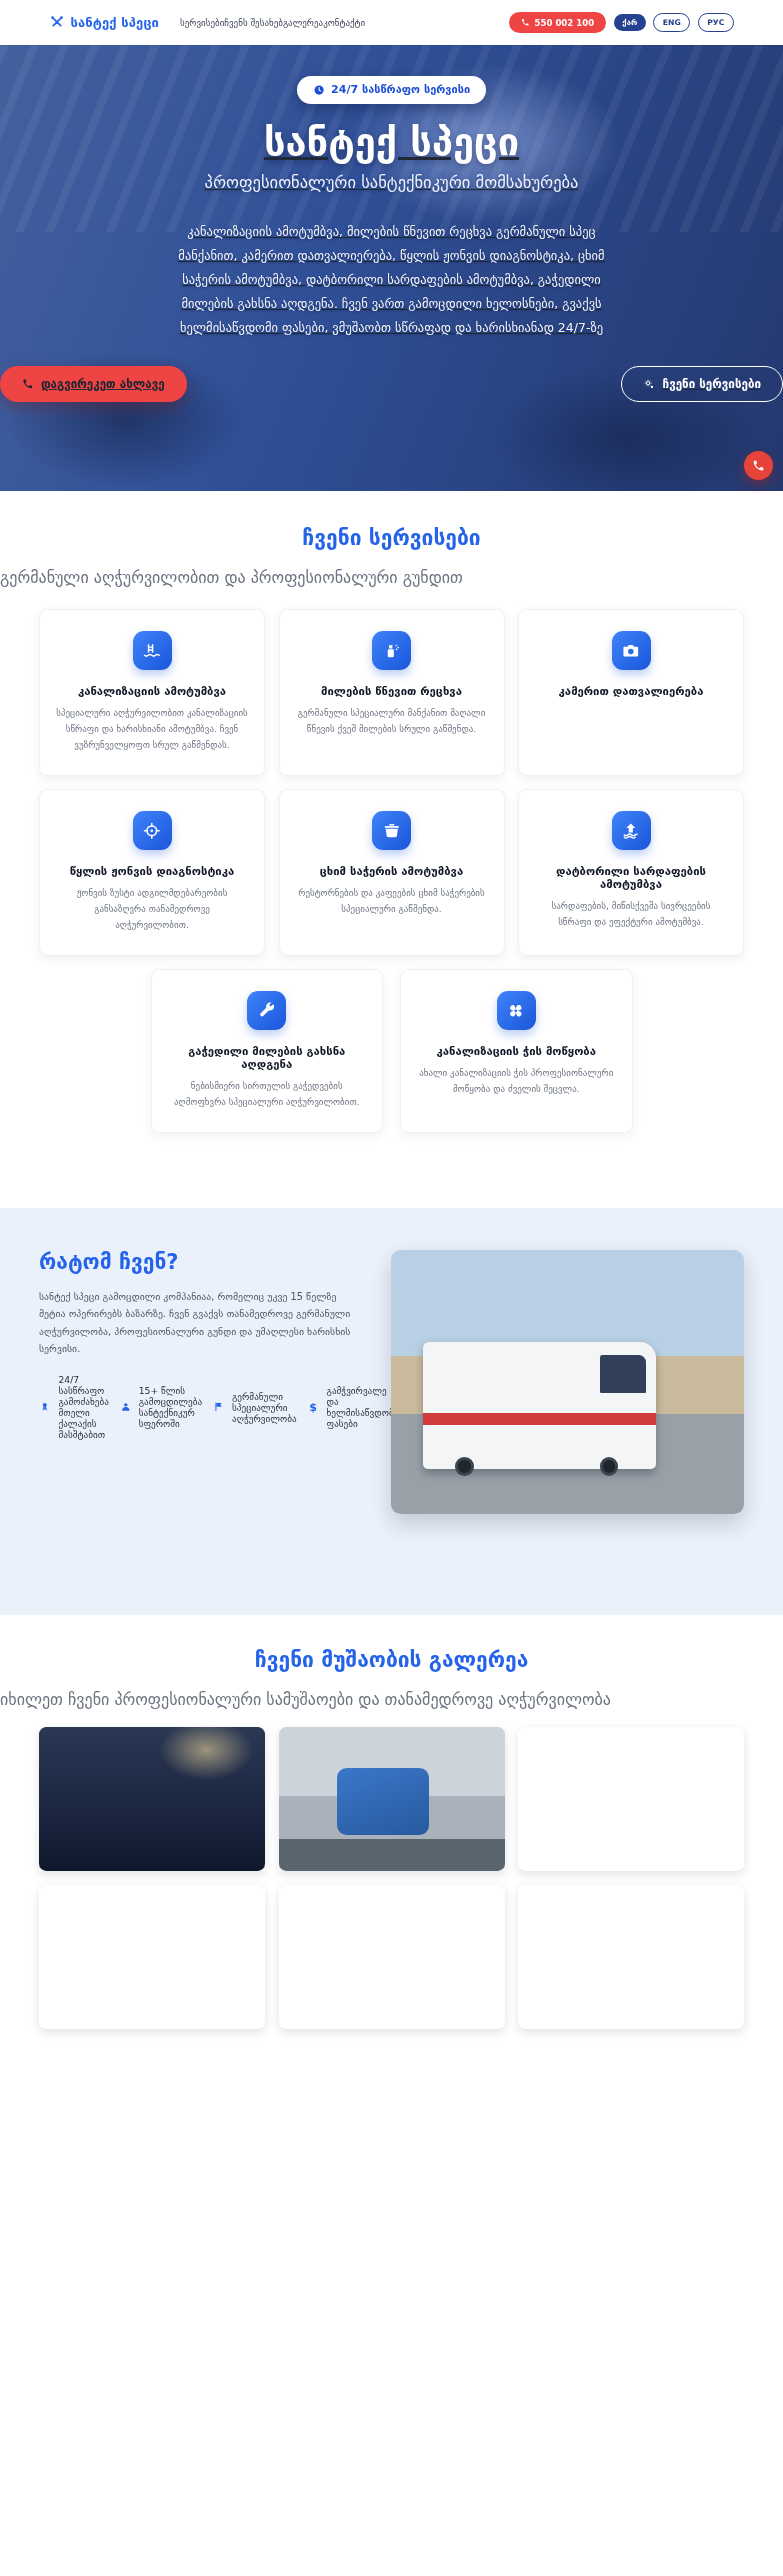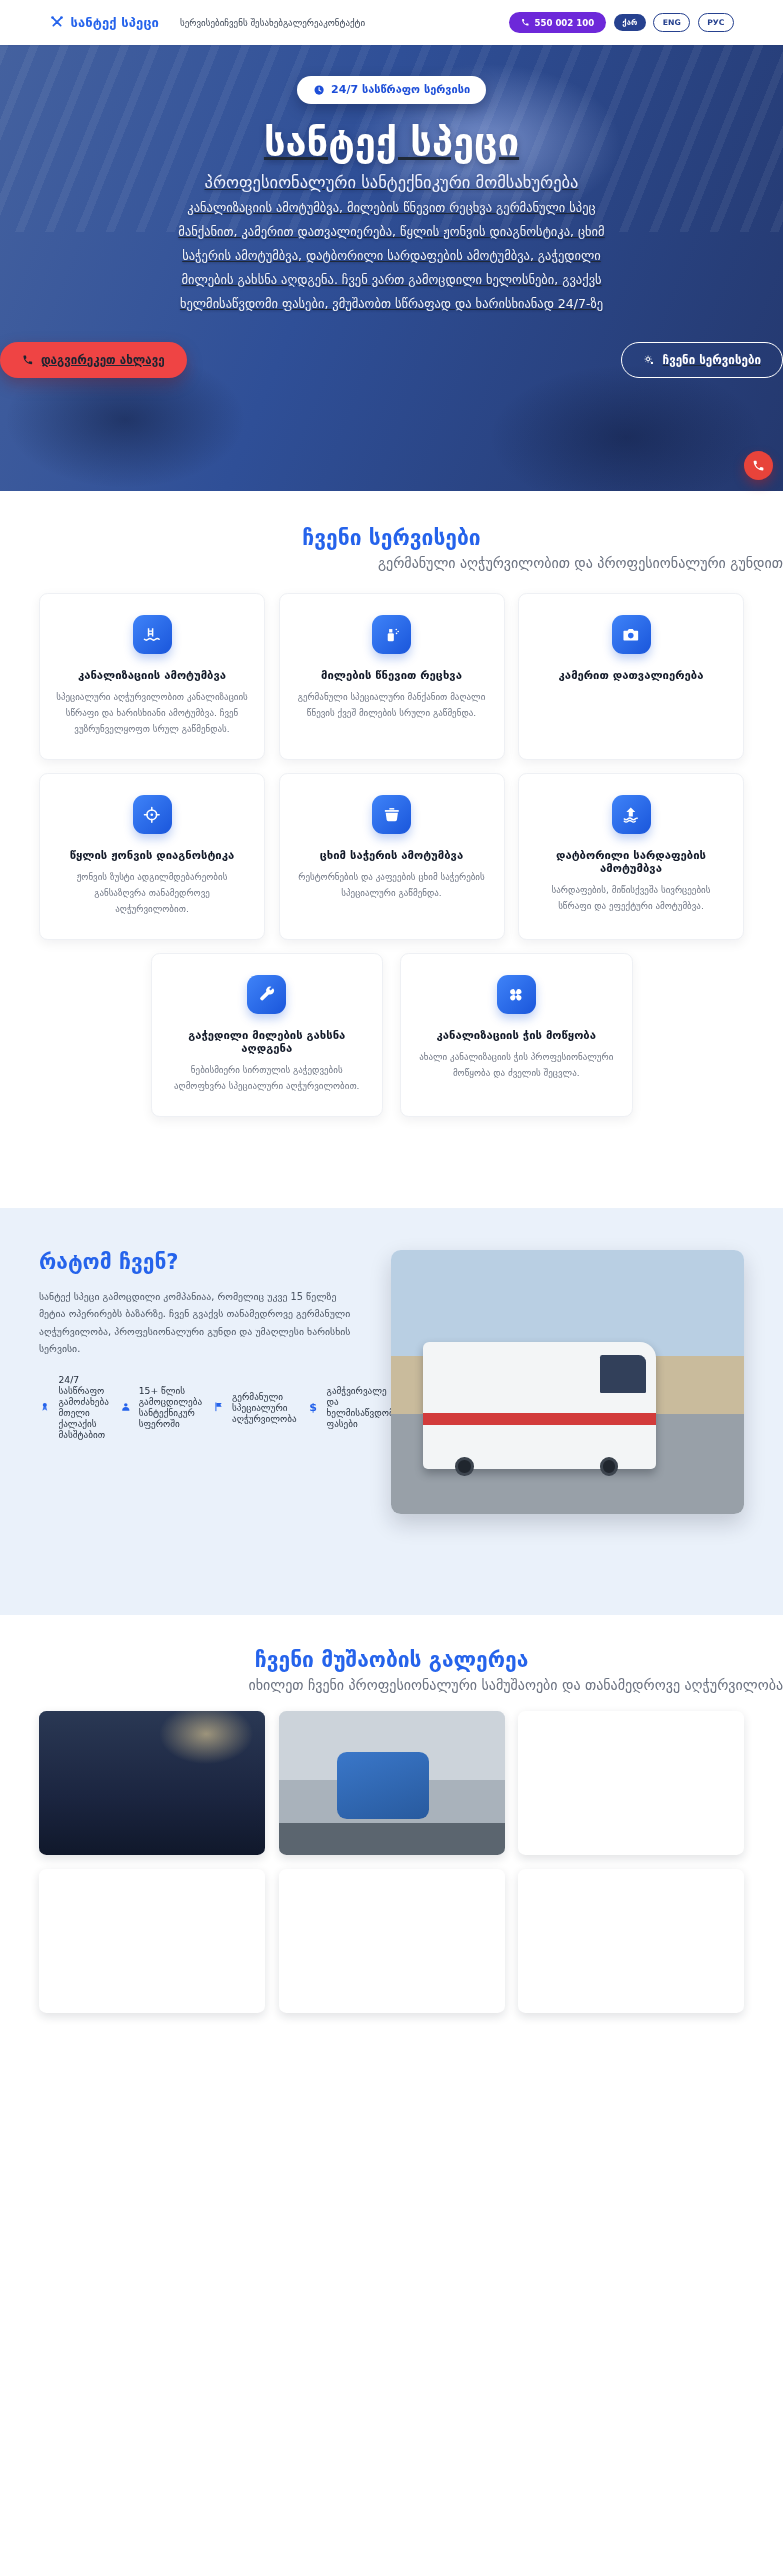--- a/index.html
+++ b/index.html
@@ -9,53 +9,53 @@
 
   
   .hdr{height:45px;background:#fff;box-shadow:0 0.6px 1.2px rgba(16,24,40,.06);display:flex;align-items:center;position:relative;z-index:5}
   .hdr-in{width:685px;margin:0 auto;display:flex;align-items:center;gap:21px}
   .logo{display:flex;align-items:center;gap:5.5px;cursor:pointer}
   .logo svg{width:16px;height:16px}
   .logo-t{font-size:13px;font-weight:bold;color:#2563eb;letter-spacing:0.1px}
   .nav{display:flex;font-size:9px;color:#374151}
   .nav span{cursor:pointer}
   .hdr-right{margin-left:auto;display:flex;align-items:center;gap:7.3px}
-  .btn-phone{display:flex;align-items:center;gap:4.9px;background:#6d28d9;color:#fff;font-weight:bold;font-size:8.6px;padding:5.5px 12.2px;border-radius:611px;cursor:pointer}
+  .btn-phone{display:flex;align-items:center;gap:4.9px;background:#ef4444;color:#fff;font-weight:bold;font-size:8.6px;padding:5.5px 12.2px;border-radius:611px;cursor:pointer}
   .btn-phone svg{width:8.6px;height:8.6px}
   .lang{font-size:7.7px;font-weight:bold;padding:4.3px 8.6px;border-radius:611px;cursor:pointer}
   .lang.act{background:#26418f;color:#fff}
   .lang.ghost{background:#fff;color:#26418f;border:0.9px solid #26418f}
 
   
   .hero{position:relative;height:446px;overflow:hidden;text-align:center;
     background:
       radial-gradient(208px 122px at 62% 22%, rgba(186,205,255,.50), transparent 65%),
       radial-gradient(171px 98px at 16% 84%, rgba(8,16,44,.45), transparent 70%),
       radial-gradient(196px 104px at 80% 88%, rgba(8,16,44,.38), transparent 70%),
       linear-gradient(112deg,#44619f 0%,#2f4f97 42%,#24386e 100%); text-decoration: underline;}
   .hero::before{content:"";position:absolute;left:0;top:0;right:0;height:42%;
     background:repeating-linear-gradient(112deg, rgba(255,255,255,.10) 0 8px, rgba(255,255,255,0) 8px 28px);opacity:.55}
   .hero-in{position:relative;z-index:2;padding-top:31px}
   .badge{display:inline-flex;align-items:center;gap:6.1px;background:#fff;border-radius:611px;padding:7.3px 16px;color:#1d4ed8;font-weight:bold;font-size:11px;box-shadow:0 4.9px 13.5px rgba(10,20,60,.35)}
   .badge svg{width:12.2px;height:12.2px;color:#1d4ed8}
   .hero-title{margin-top:16px;font-size:38px;font-weight:bold;color:#fff;text-shadow:0 1.8px 6.1px rgba(10,20,60,.4)}
   .hero-sub{margin-top:9.8px;font-size:16.5px;color:#eef2ff;text-shadow:0 1.2px 3.7px rgba(10,20,60,.4)}
-  .hero-desc{width:443px;margin:4px auto 0;font-size:12.5px;line-height:1.92;color:rgba(255,255,255,.95);text-shadow:0 0.6px 2.4px rgba(10,20,60,.45)}
+  .hero-desc{width:443px;margin:28px auto 0;font-size:12.5px;line-height:1.92;color:rgba(255,255,255,.95);text-shadow:0 0.6px 2.4px rgba(10,20,60,.45)}
   .hero-btns{margin-top:26px;display:flex;justify-content:space-between;gap:24px}
   .btn-call{display:flex;align-items:center;gap:7.3px;background:#ef4444;color:#1b2430;font-weight:bold;font-size:11.6px;padding:10.4px 22px;border-radius:611px;cursor:pointer;box-shadow:0 6.1px 14.7px rgba(120,20,20,.35)}
   .btn-call svg{width:11.6px;height:11.6px}
   .btn-outline{display:flex;align-items:center;gap:7.3px;border:1.2px solid #fff;color:#fff;font-weight:bold;font-size:11.6px;padding:9.8px 21px;border-radius:611px;cursor:pointer}
   .btn-outline svg{width:12.2px;height:12.2px}
   .fab{position:absolute;top:451px;right:9.8px;width:29px;height:29px;border-radius:50%;background:#e8433a;display:flex;align-items:center;justify-content:center;box-shadow:0 4.9px 11px rgba(180,30,30,.45);cursor:pointer;z-index:6}
   .fab svg{width:13px;height:13px;color:#fff}
 
   
   .svc{height:717px;background:#fff;padding-top:35px}
   .sec-title{font-size:21px;font-weight:bold;color:#2563eb;text-align:center}
-  .sec-sub{margin-top:5px;font-size:14px;color:#6b7280;text-align:right}
+  .sec-sub{margin-top:18px;font-size:16px;color:#6b7280;text-align:left}
   .cards{width:705px;margin:22px auto 0;display:grid;grid-template-columns:repeat(3,1fr);gap:13.5px}
   .cards2{width:482px;margin:13.5px auto 0;display:grid;grid-template-columns:repeat(2,1fr);gap:17px}
   .card{background:#fff;border:0.6px solid #eef0f4;border-radius:8.6px;box-shadow:0 3.7px 11px rgba(15,23,42,.06);padding:21px 16px;text-align:center;cursor:pointer}
   .tile{width:39px;height:39px;margin:0 auto;border-radius:11px;background:linear-gradient(135deg,#3f83f8,#1a56db);display:flex;align-items:center;justify-content:center;box-shadow:0 4.9px 9.8px rgba(26,86,219,.28)}
   .tile svg{width:19.6px;height:19.6px}
   .card h3{margin-top:14.7px;font-size:11.3px;font-weight:bold;color:#111827}
   .card p{margin-top:8.6px;font-size:9px;line-height:1.75;color:#6b7280}
 
   
   .why{height:407px;background:#eaf1fa;padding:42px 0 0}

